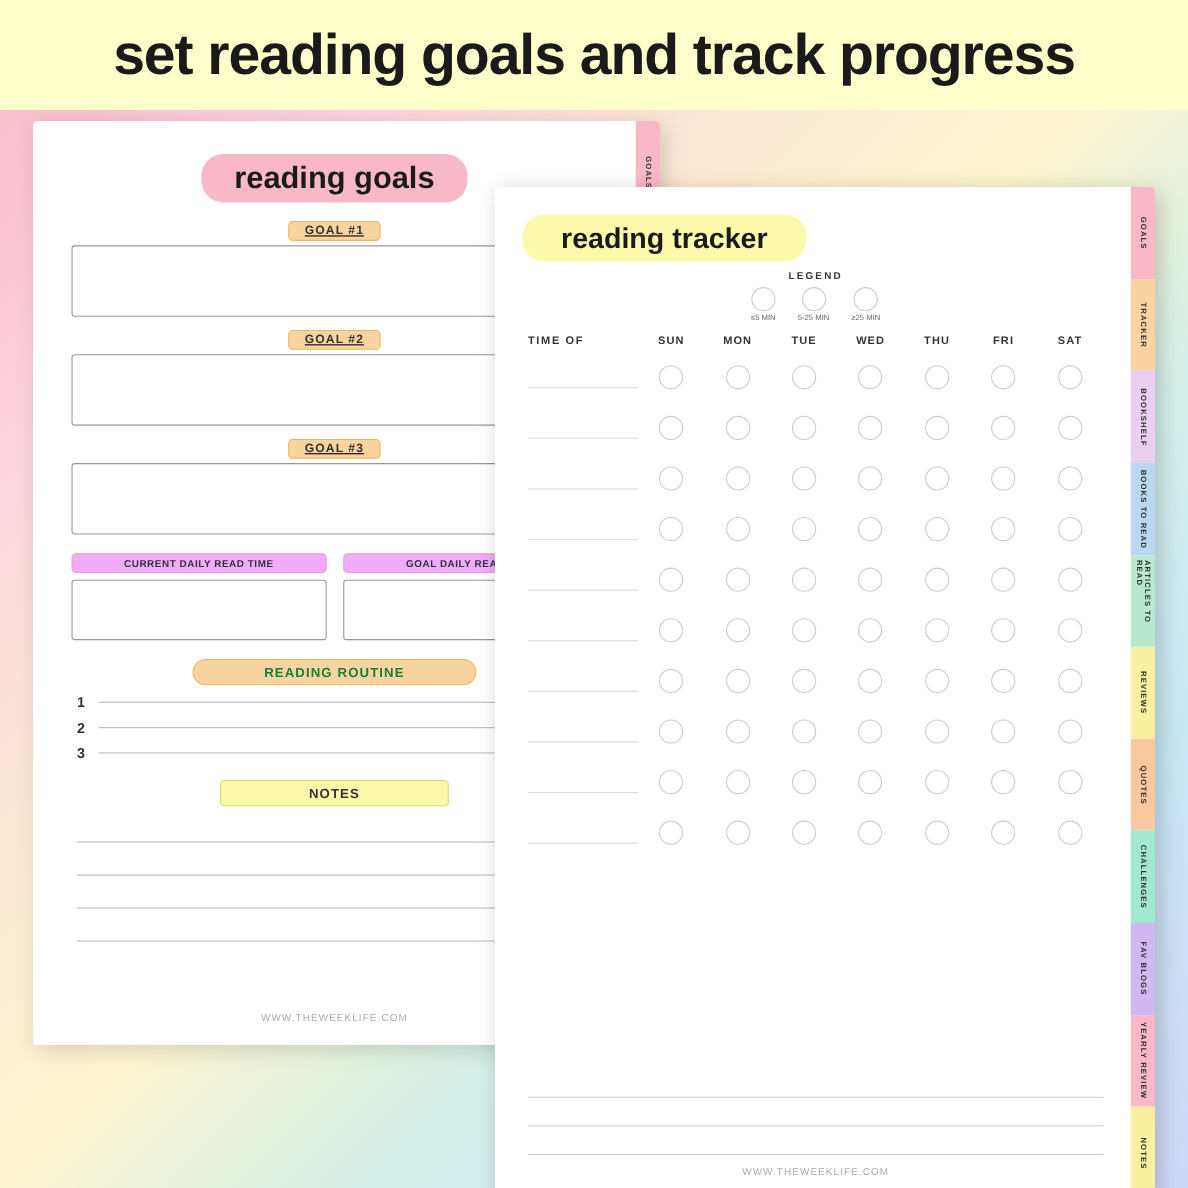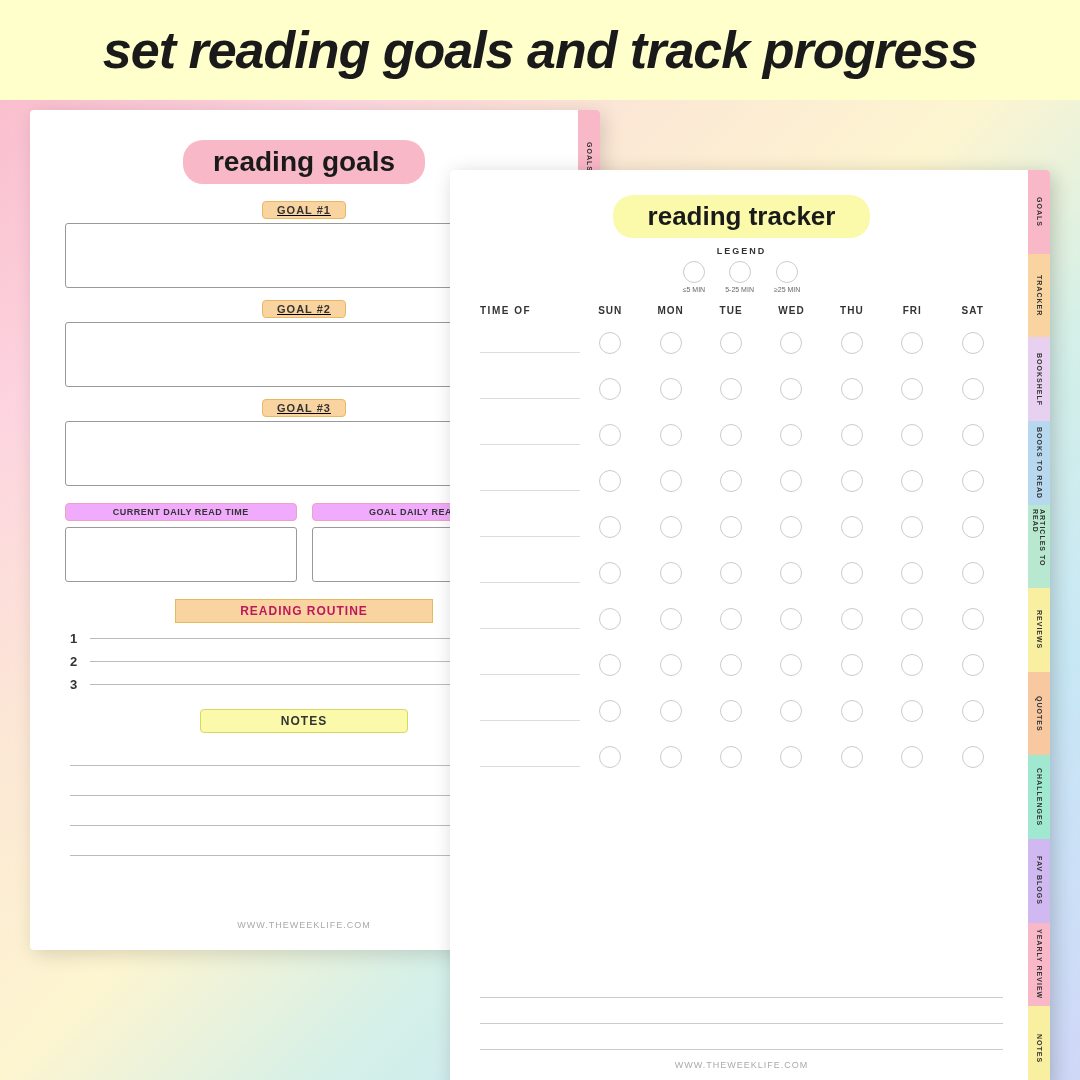--- a/index.html
+++ b/index.html
@@ -23,21 +23,20 @@
       position: absolute;
       top: 0;
       left: 0;
       right: 0;
       height: 100px;
       background: #ffffcc;
       display: flex;
       align-items: center;
       justify-content: center;
       z-index: 10;
-      font-style: italic;
     }
     .top-banner-text {
       font-size: 52px;
       font-weight: 900;
       color: #1a1a1a;
       letter-spacing: -1px;
     }
 
     
     .pages-area {
@@ -185,25 +184,25 @@
       gap: 8px;
       margin-top: 5px;
     }
     .routine-label-wrap {
       display: flex;
       justify-content: center;
     }
     .routine-label {
       background: #f9d4a0;
       border: 1.5px solid #e8b860;
-      border-radius: 0;
+      border-radius: 12px;
       padding: 4px 64px;
       font-size: 12px;
       font-weight: 700;
-      color: #be185d;
+      color: #15803d;
       letter-spacing: 1px;
     }
     .routine-lines {
       display: flex;
       flex-direction: column;
       gap: 8px;
       padding: 0 5px;
     }
     .routine-line {
       display: flex;
@@ -287,21 +286,21 @@
     .page-tabs-right {
       width: 22px;
       display: flex;
       flex-direction: column;
       background: #f0f0f0;
     }
 
     
     .tracker-title-wrap {
       display: flex;
-      justify-content: center;
+      justify-content: flex-start;
       margin-bottom: 8px;
     }
     .tracker-title-badge {
       background: #fafaaa;
       border-radius: 20px;
       padding: 6px 35px;
       font-size: 26px;
       font-weight: 900;
       color: #1a1a1a;
     }

